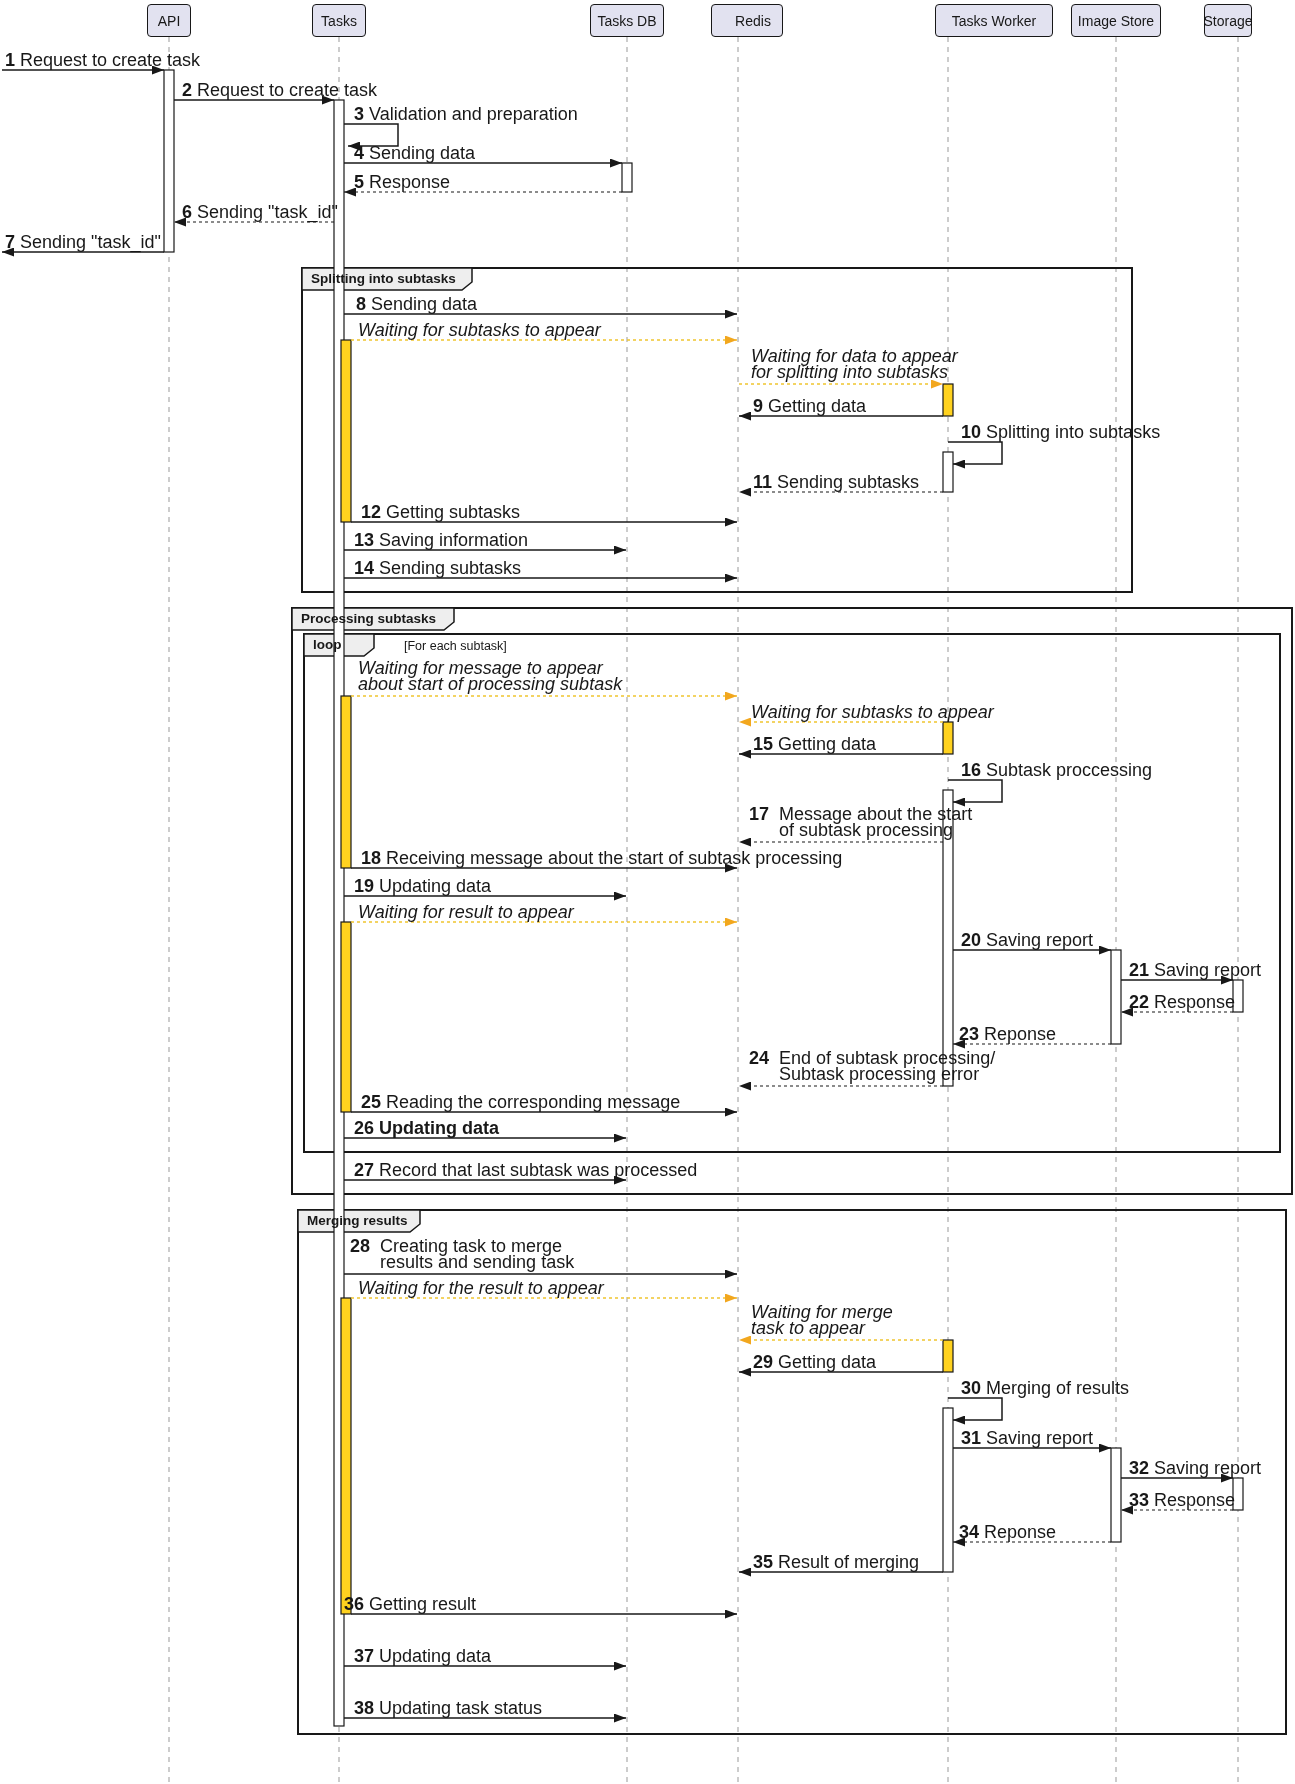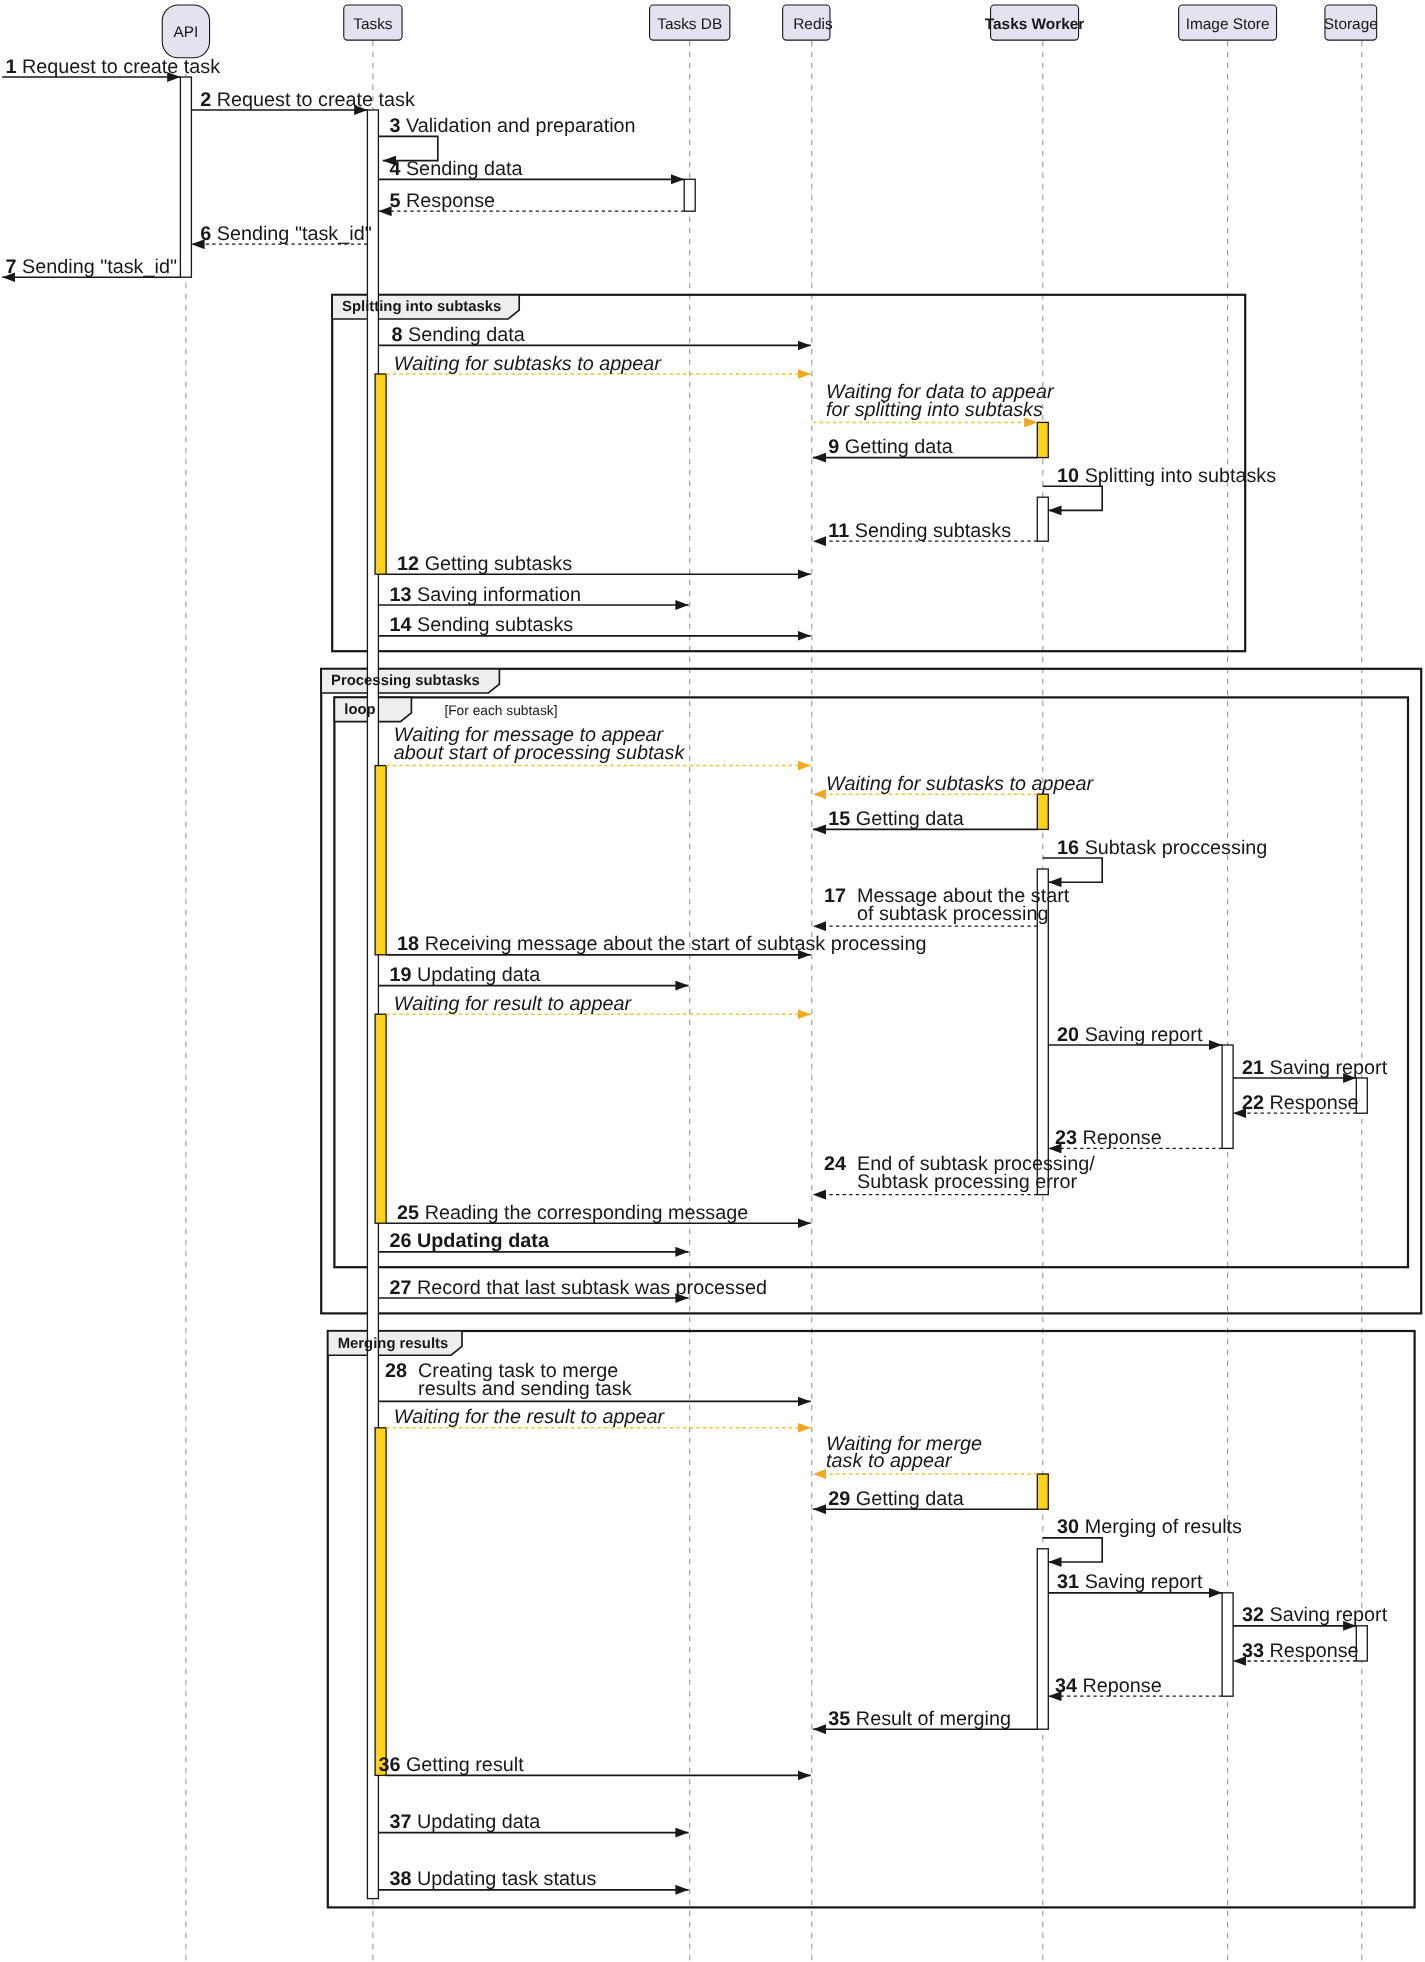--- a/index.html
+++ b/index.html
@@ -106,33 +106,33 @@
       <line x1="943" y1="1572" x2="739" y2="1572" stroke-width="1.5" stroke="#181818" marker-end="url(#ahB)"></line>
       <line x1="351" y1="1614" x2="737" y2="1614" stroke-width="1.5" stroke="#181818" marker-end="url(#ahB)"></line>
       <line x1="344" y1="1666" x2="626" y2="1666" stroke-width="1.5" stroke="#181818" marker-end="url(#ahB)"></line>
       <line x1="344" y1="1718" x2="626" y2="1718" stroke-width="1.5" stroke="#181818" marker-end="url(#ahB)"></line>
     </svg>
     <div class="ftitle" style="left: 311px; top: 268px;">Splitting into subtasks</div>
     <div class="ftitle" style="left: 301px; top: 608px;">Processing subtasks</div>
     <div class="ftitle" style="left: 313px; top: 634px;">loop</div>
     <div class="fcond" style="left: 388px; top: 635px; padding-left: 16px;">[For each subtask]</div>
     <div class="ftitle" style="left: 307px; top: 1210px;">Merging results</div>
-    <div class="pbox" style="left: 147px; top: 4px; width: 44px; height: 49px; border-radius: 15px;">
+    <div class="pbox" style="left: 147px; top: 4px; width: 44px; height: 33px;">
       <span>API</span>
     </div>
     <div class="pbox" style="left: 312px; top: 4px; width: 54px; height: 33px;">
       <span>Tasks</span>
     </div>
     <div class="pbox" style="left: 590px; top: 4px; width: 74px; height: 33px;">
       <span>Tasks DB</span>
     </div>
-    <div class="pbox" style="left: 711px; top: 4px; width: 44px; height: 33px; padding-left: 12px;">
+    <div class="pbox" style="left: 711px; top: 4px; width: 72px; height: 33px; padding-left: 12px;">
       <span>Redis</span>
     </div>
-    <div class="pbox" style="left: 900px; top: 4px; width: 81px; height: 33px; font-weight: bold;">
+    <div class="pbox" style="left: 935px; top: 4px; width: 118px; height: 33px;">
       <span>Tasks Worker</span>
     </div>
     <div class="pbox" style="left: 1071px; top: 4px; width: 90px; height: 33px;">
       <span>Image Store</span>
     </div>
     <div class="pbox" style="left: 1204px; top: 4px; width: 48px; height: 33px;">
       <span>Storage</span>
     </div>
     <div class="lbl" style="left: 5px; top: 52px;"><b>1</b><span>Request to create task</span></div>
     <div class="lbl" style="left: 182px; top: 82px;"><b>2</b><span>Request to create task</span></div>

